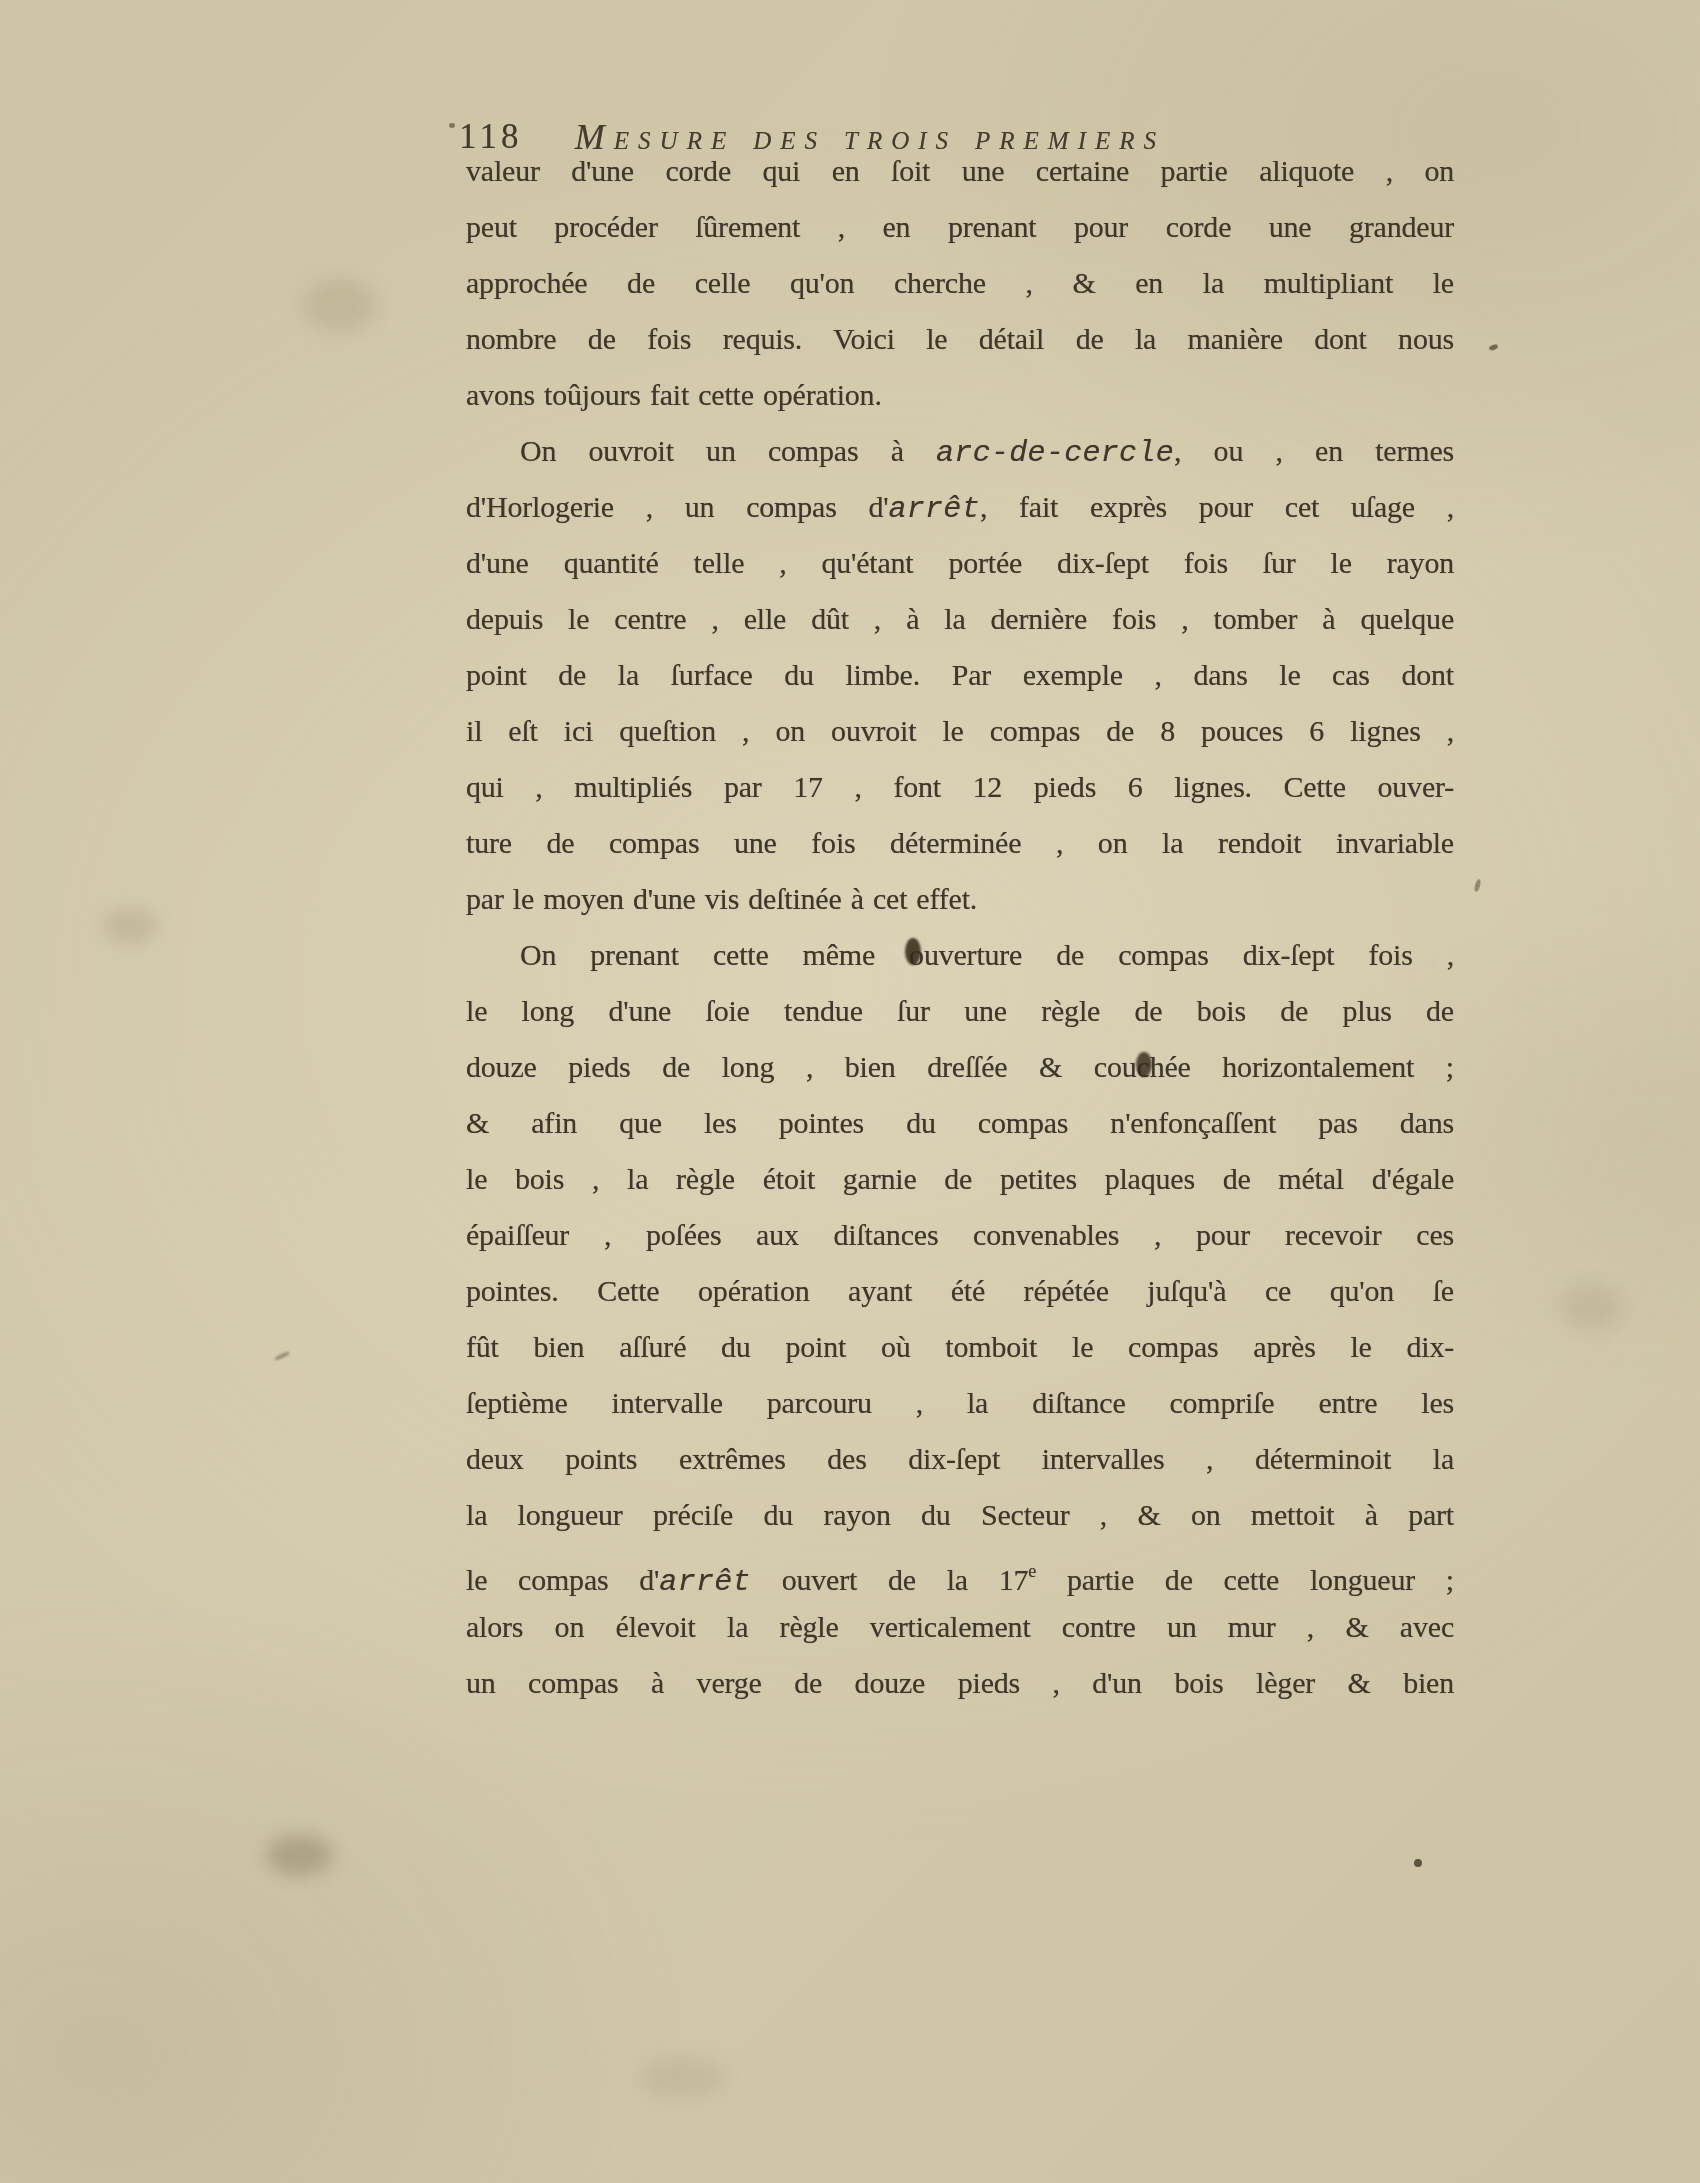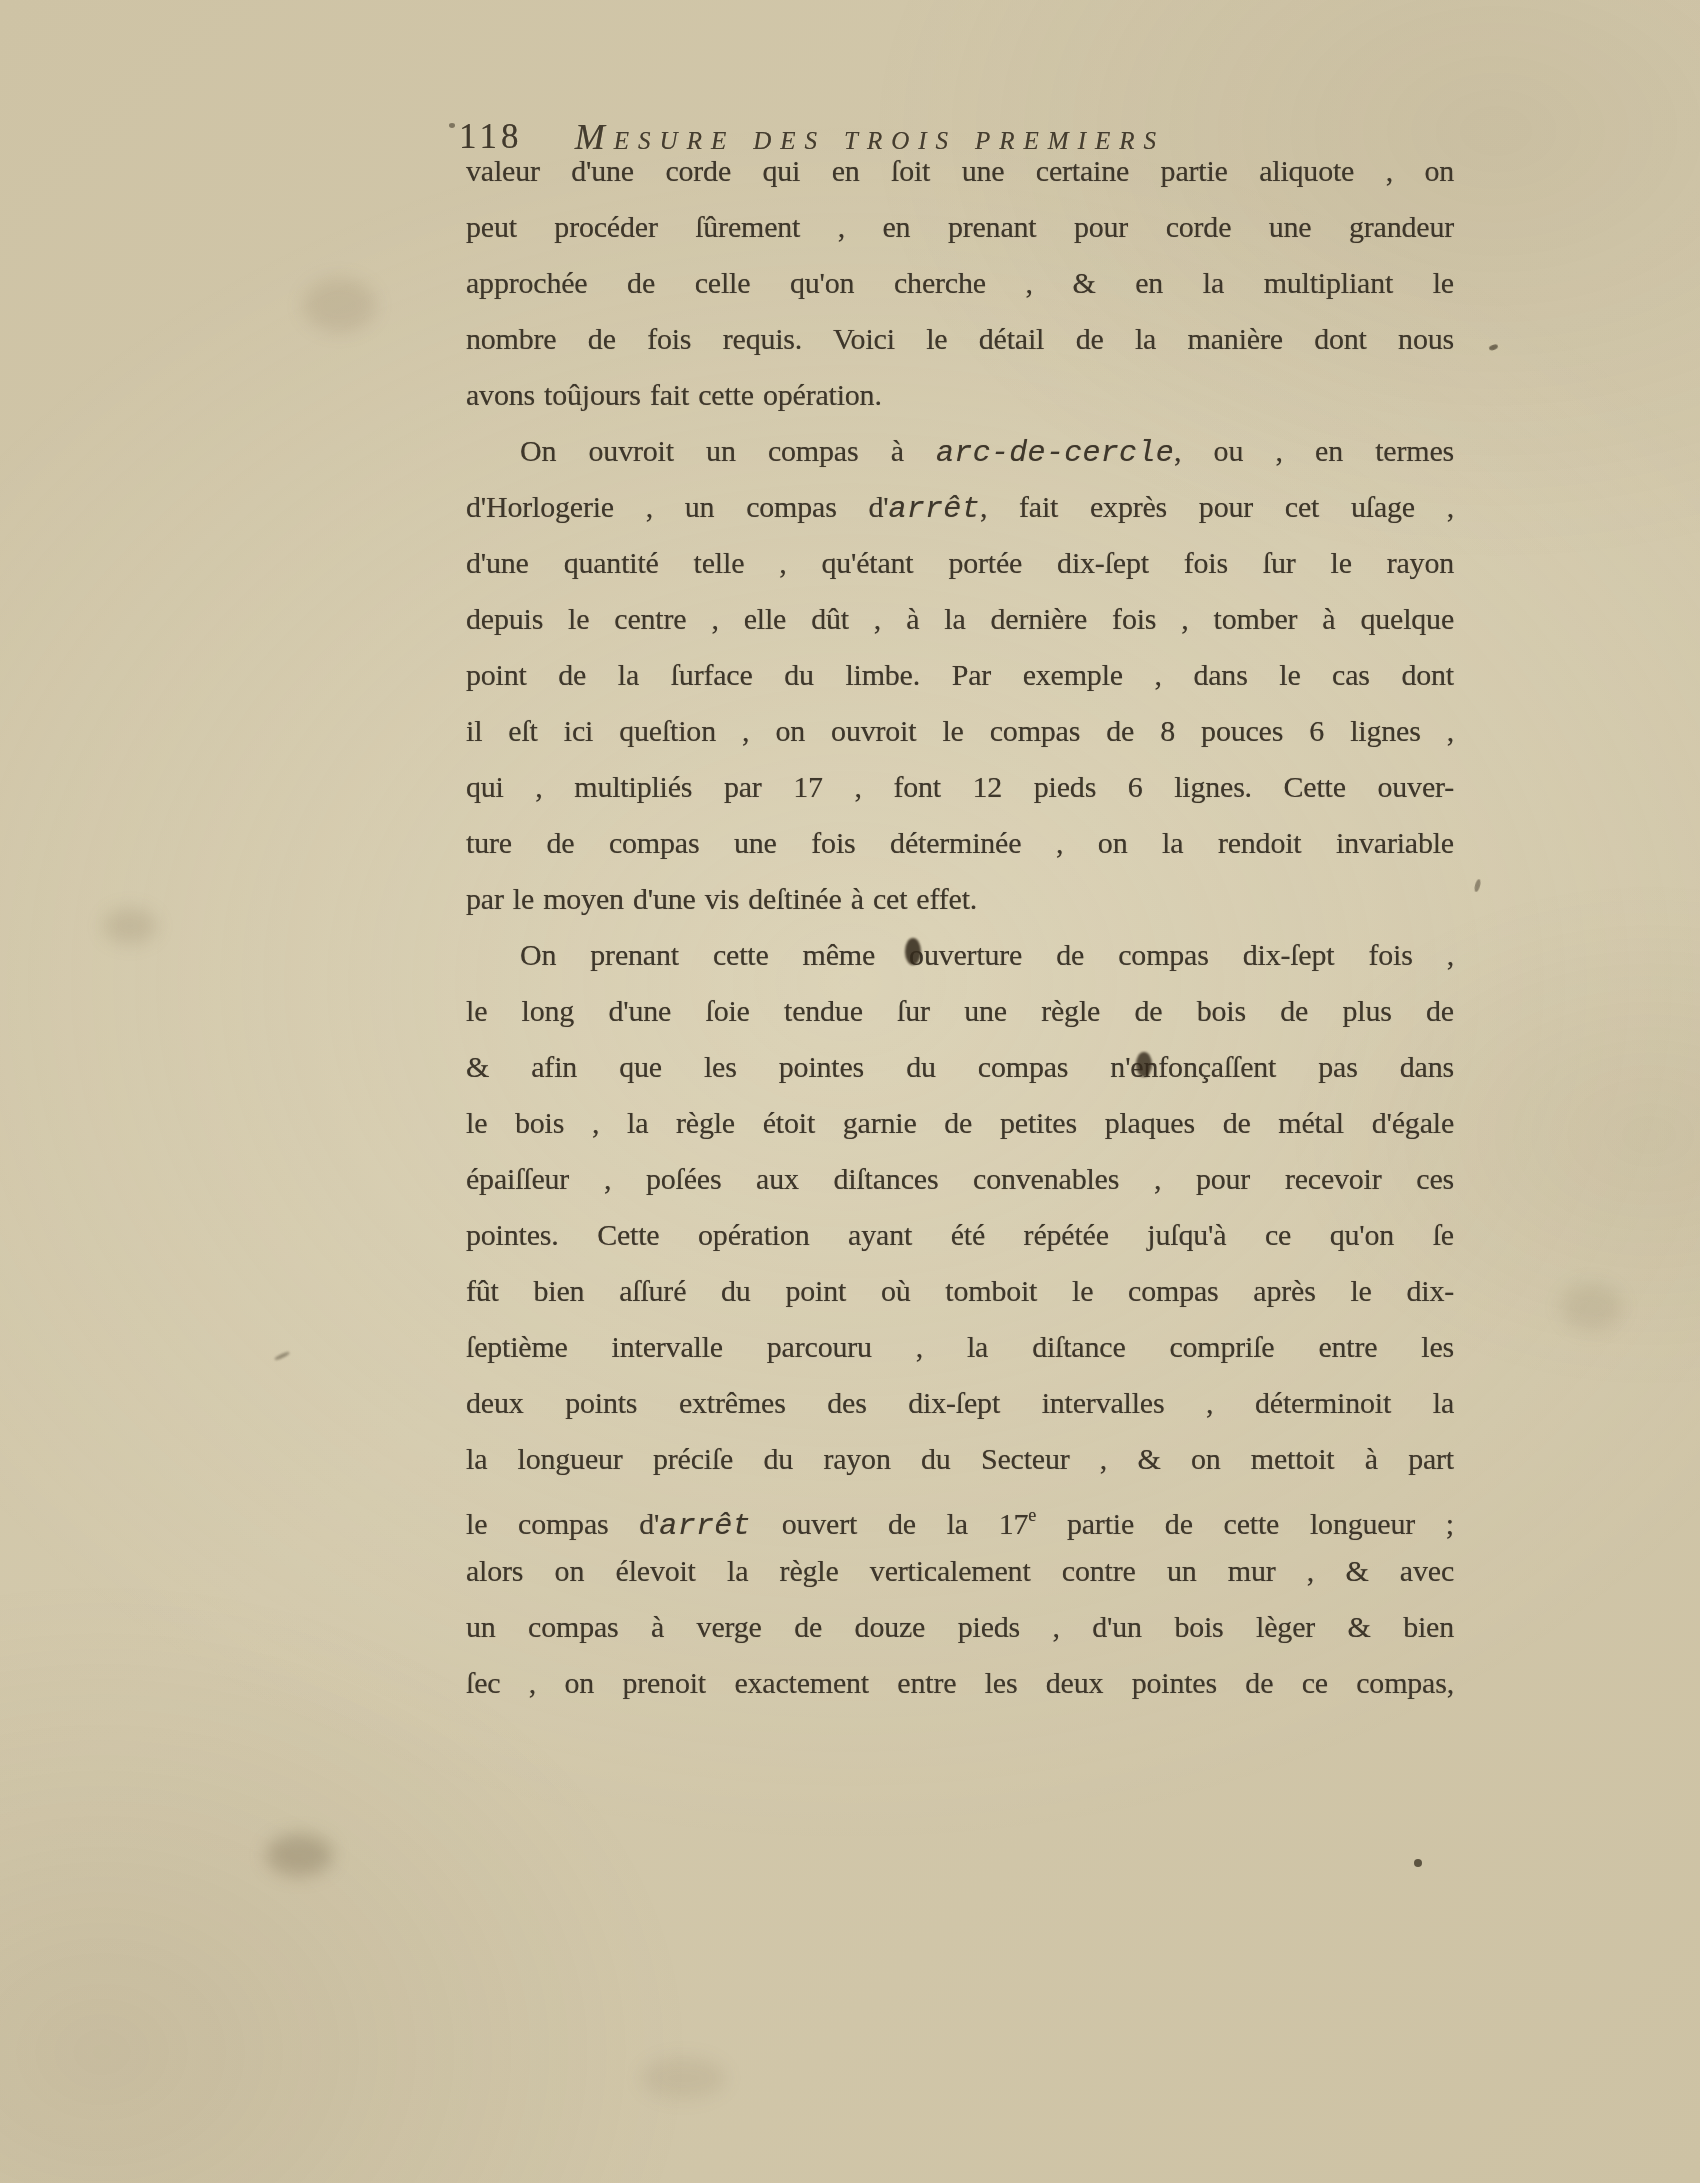--- a/index.html
+++ b/index.html
@@ -99,32 +99,32 @@
       <div class="line">d'Horlogerie , un compas d'<i>arrêt</i>, fait exprès pour cet uſage ,</div>
       <div class="line">d'une quantité telle , qu'étant portée dix-ſept fois ſur le rayon</div>
       <div class="line">depuis le centre , elle dût , à la dernière fois , tomber à quelque</div>
       <div class="line">point de la ſurface du limbe. Par exemple , dans le cas dont</div>
       <div class="line">il eſt ici queſtion , on ouvroit le compas de 8 pouces 6 lignes ,</div>
       <div class="line">qui , multipliés par 17 , font 12 pieds 6 lignes. Cette ouver-</div>
       <div class="line">ture de compas une fois déterminée , on la rendoit invariable</div>
       <div class="line short">par le moyen d'une vis deſtinée à cet effet.</div>
       <div class="line indent">On prenant cette même ouverture de compas dix-ſept fois ,</div>
       <div class="line">le long d'une ſoie tendue ſur une règle de bois de plus de</div>
+      <div class="line">douze pieds de long , bien dreſſée &amp; couchée horizontalement ;</div>
       <div class="line">&amp; afin que les pointes du compas n'enfonçaſſent pas dans</div>
       <div class="line">le bois , la règle étoit garnie de petites plaques de métal d'égale</div>
       <div class="line">épaiſſeur , poſées aux diſtances convenables , pour recevoir ces</div>
       <div class="line">pointes. Cette opération ayant été répétée juſqu'à ce qu'on ſe</div>
       <div class="line">fût bien aſſuré du point où tomboit le compas après le dix-</div>
       <div class="line">ſeptième intervalle parcouru , la diſtance compriſe entre les</div>
       <div class="line">deux points extrêmes des dix-ſept intervalles , déterminoit la</div>
       <div class="line">la longueur préciſe du rayon du Secteur , &amp; on mettoit à part</div>
       <div class="line">le compas d'<i>arrêt</i> ouvert de la 17<sup>e</sup> partie de cette longueur ;</div>
       <div class="line">alors on élevoit la règle verticalement contre un mur , &amp; avec</div>
       <div class="line">un compas à verge de douze pieds , d'un bois lèger &amp; bien</div>
-      <div class="line">ſec , on prenoit exactement entre les deux pointes de ce compas,</div>
     </main>
 
   <div class="artifact blot blot-font"></div>
   <div class="artifact blot blot-bois"></div>
   <div class="artifact speck speck-right-top"></div>
   <div class="artifact speck speck-bottom-dot"></div>
   <div class="artifact speck speck-head-dot"></div>
   <div class="artifact speck speck-left-dash"></div>
   <div class="artifact speck speck-right-tick"></div>
   <div class="artifact stain stain-1"></div>

